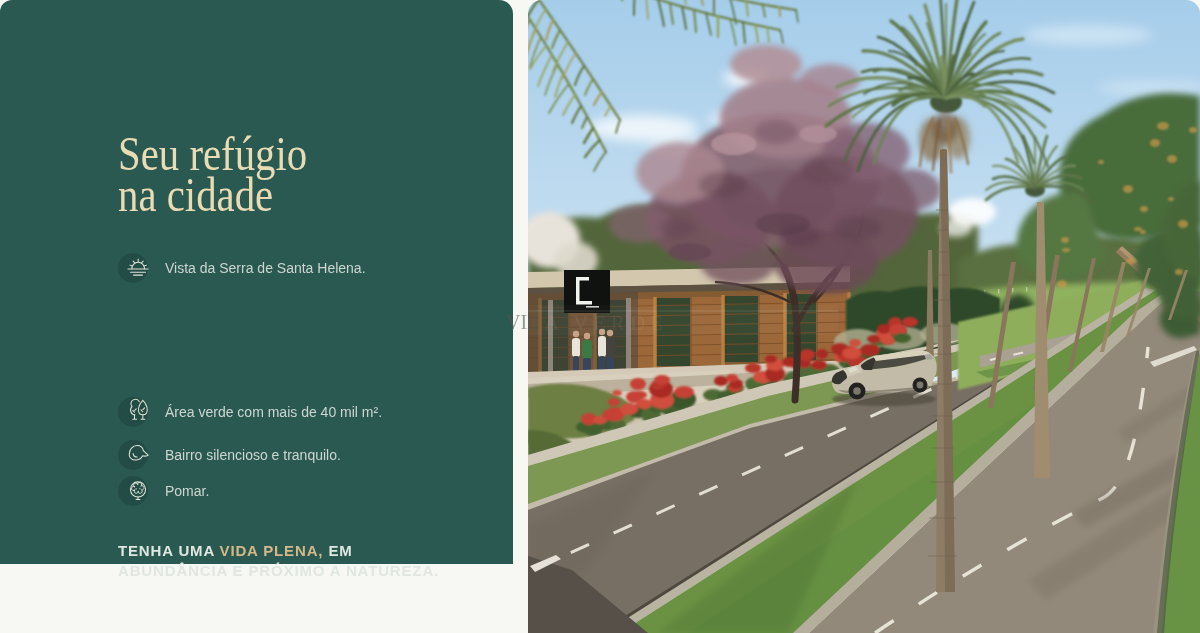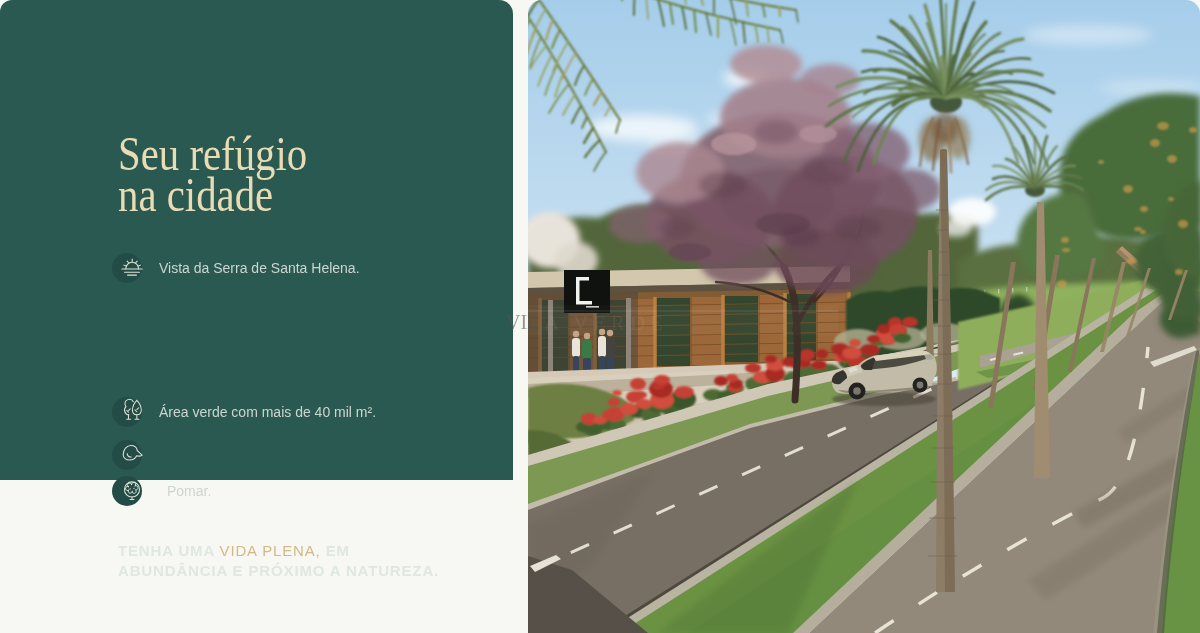--- a/index.html
+++ b/index.html
@@ -1,28 +1,28 @@
 <!DOCTYPE html>
 <html lang="pt"><head>
 <meta charset="utf-8">
 <title>Seu refúgio na cidade</title>
 <style>
   html,body{margin:0;padding:0;}
   body{width:1200px;height:633px;overflow:hidden;background:#f7f8f4;font-family:"Liberation Sans",sans-serif;}
   .page{position:relative;width:1200px;height:633px;}
-  .panel{position:absolute;left:0;top:0;width:513px;height:480px;background:#2a5952;border-radius:12px 14px 0 0;}
+  .panel{position:absolute;left:0;top:0;width:513px;height:564px;background:#2a5952;border-radius:12px 14px 0 0;}
   h1{position:absolute;left:118px;top:133px;margin:0;font-family:"Liberation Serif",serif;font-weight:400;font-size:48px;line-height:41px;color:#e9dcb4;letter-spacing:0px;transform:scaleX(0.85);transform-origin:0 0;}
-  .feat{position:absolute;left:112px;display:flex;}
+  .feat{position:absolute;left:118px;display:flex;}
   .ic{position:relative;width:36px;height:36px;flex:0 0 36px;}
   .ic .bub{position:absolute;left:0;top:3px;width:30px;height:30px;border-radius:50%;background:#234c46;}
   .ic svg{position:absolute;left:4px;top:0;transform:scale(0.88);transform-origin:50% 50%;}
   .ft{margin-left:11px;color:#ccd6cf;font-size:14px;line-height:20px;padding-top:0px;letter-spacing:0px;}
   .one .ft{line-height:36px;}
   .tagline{position:absolute;left:118px;top:541px;margin:0;font-size:15px;line-height:20px;letter-spacing:0.85px;color:#dfe7e0;font-weight:700;}
-  .tagline b{color:#d3b987;font-weight:400;}
+  .tagline b{color:#d3b987;font-weight:700;}
   .photo{position:absolute;left:528px;top:0;width:672px;height:633px;border-radius:14px 14px 0 0;overflow:hidden;}
   .wm{position:absolute;left:506px;top:311px;width:40px;height:24px;pointer-events:none;}
 </style>
 </head>
 <body>
 <div class="page">
 
   <div class="panel">
 
     <h1>Seu refúgio<br>na cidade</h1>
@@ -58,23 +58,24 @@
     </div>
 
     <div class="feat one" style="top:437px;">
       <span class="ic">
           <span class="bub"></span>
         <svg width="32" height="32" viewBox="0 0 32 32" fill="none" stroke="#dde4d6" stroke-width="1.2" stroke-linecap="round" stroke-linejoin="round">
           <path d="M6 18 c0 -6 4 -10.5 9 -10.5 c4 0 6.5 2.8 7 5.8 l5.5 5.2 c-2 1.2 -4.2 1.3 -6.2 0.6 c-1.5 3.1 -4.3 4.9 -8.3 4.9 c-3.5 0 -7 -2.2 -7 -6 Z"></path>
           <path d="M10.5 16.5 c0 2.8 2.2 4.3 4.6 4.1"></path>
         </svg>
       </span>
+      <div class="ft">Bairro silencioso e tranquilo.</div>
     </div>
 
-    <div class="feat one" style="top:473px;gap:8px;">
+    <div class="feat one" style="top:473px;">
       <span class="ic">
           <span class="bub"></span>
         <svg width="32" height="32" viewBox="0 0 32 32" fill="none" stroke="#dde4d6" stroke-width="1.15" stroke-linecap="round">
           <circle cx="16" cy="16.5" r="8.6"></circle>
           <path d="M16 25 v3 M13.8 28 h4.4"></path>
           <path d="M12.2 13.5 a2.3 2.3 0 1 1 3.4 -2 a2.3 2.3 0 1 1 3.6 1.3 a2.3 2.3 0 1 1 0.6 4 a2.3 2.3 0 1 1 -3.6 2.4 a2.3 2.3 0 1 1 -3.3 -2.7 a2.3 2.3 0 1 1 -0.7 -3 Z" stroke-width="1.1"></path>
           <circle cx="14" cy="15.8" r="0.7" fill="#dde4d6" stroke="none"></circle>
           <circle cx="18.2" cy="15.2" r="0.7" fill="#dde4d6" stroke="none"></circle>
           <circle cx="16.2" cy="18.8" r="0.7" fill="#dde4d6" stroke="none"></circle>
         </svg>

